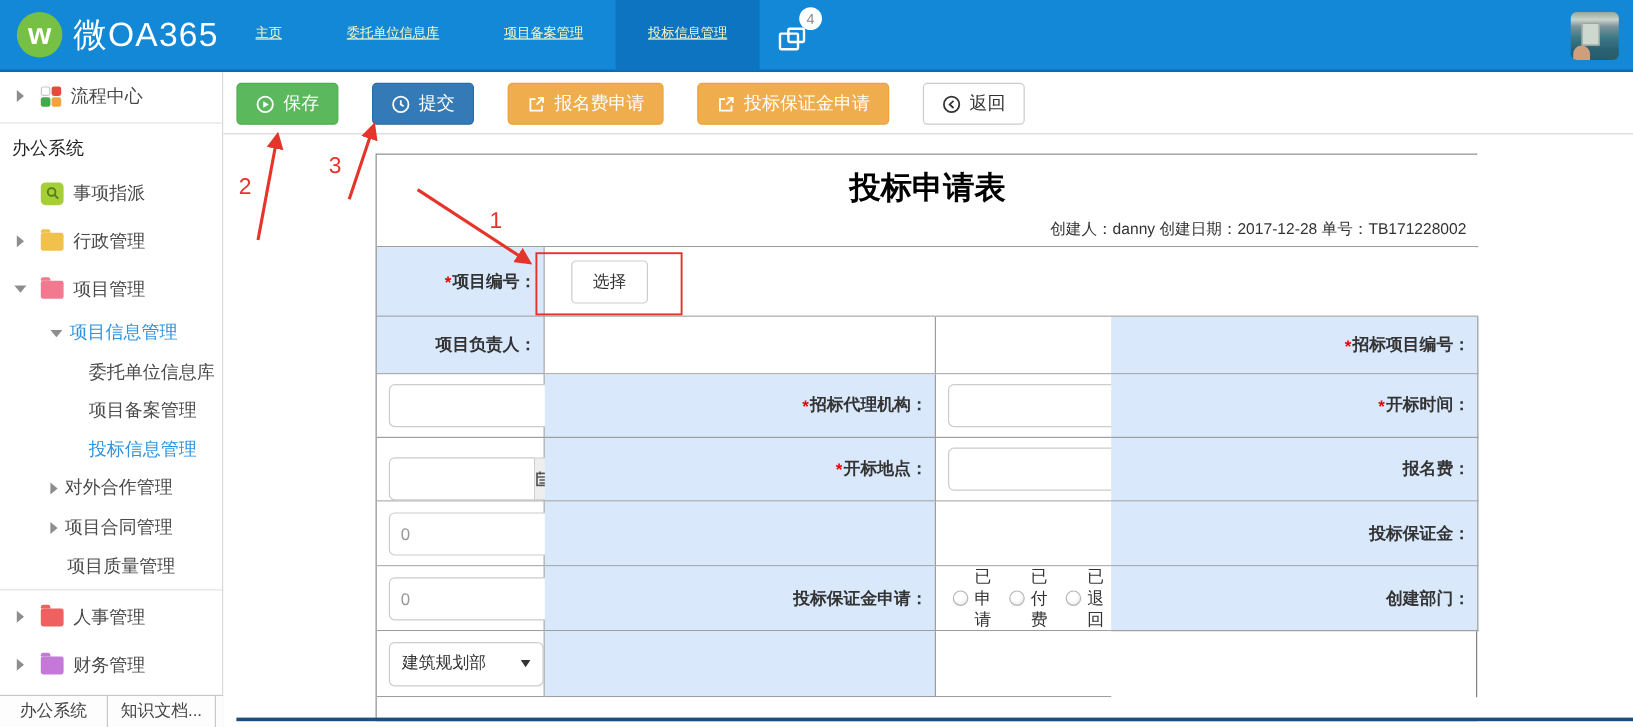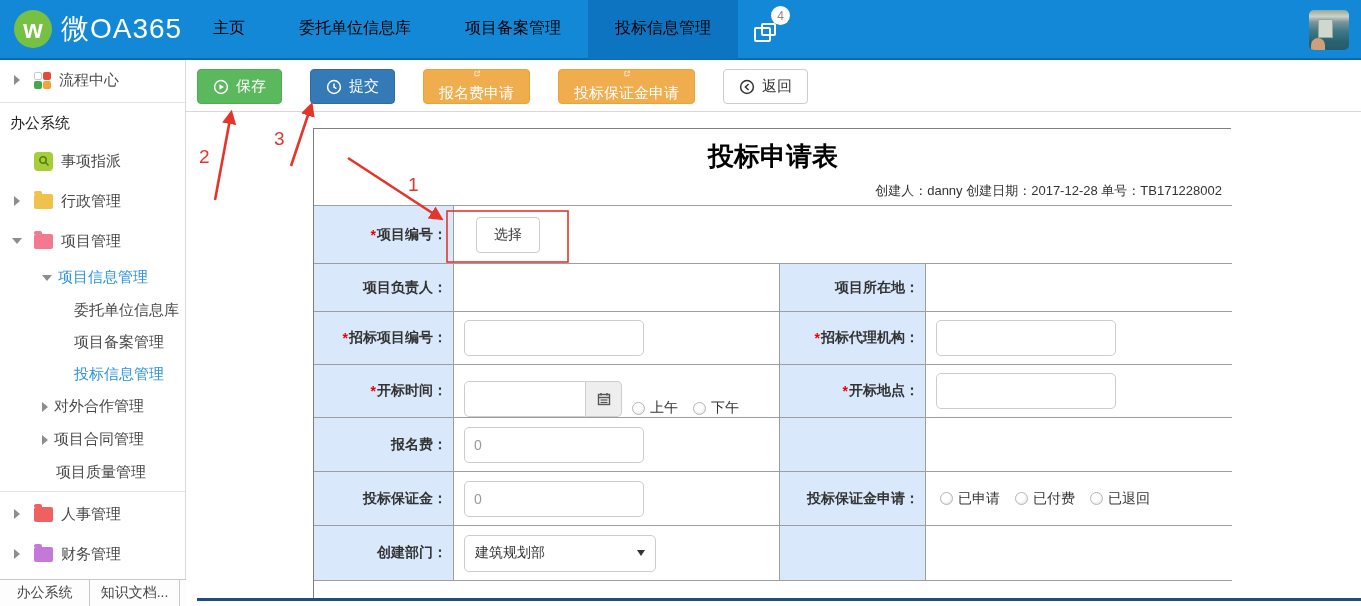--- a/index.html
+++ b/index.html
@@ -7,21 +7,21 @@
     font-family:"Liberation Sans","DejaVu Sans",sans-serif; }
 
   
   .topbar { position:absolute; left:0; top:0; width:1361px; height:60px;
     background:#1288d6; border-bottom:2px solid #0c6bb0; display:flex; align-items:center; z-index:5; }
   .logo { display:flex; align-items:center; gap:9px; padding:0 0 0 14px; width:186px; cursor:pointer; }
   .logo-circle { width:38px; height:38px; border-radius:50%; background:#76c043; color:#fff;
     display:flex; align-items:center; justify-content:center; font-size:25px; font-weight:bold; }
   .brand { color:#fff; font-size:28px; letter-spacing:1px; white-space:nowrap; }
   .nav-tabs { display:flex; height:60px; }
-  .nav-tab { padding:0 27px; line-height:58px; color:#000000; font-size:16px; cursor:pointer; white-space:nowrap; }
+  .nav-tab { padding:0 27px; line-height:58px; color:#fef9c3; font-size:11px; cursor:pointer; white-space:nowrap;text-decoration:underline; }
   .nav-tab.active { background:#0d74c2; }
   .win-wrap { position:relative; margin-left:16px; cursor:pointer; width:30px; height:30px; }
   .win-icon { position:absolute; left:0; bottom:2px; width:17px; height:15px;
     border:2px solid #fff; border-radius:2px; background:transparent; }
   .win-icon.back { left:7px; bottom:8px; width:15px; height:13px; }
   .badge { position:absolute; right:-6px; top:-8px; width:19px; height:19px; border-radius:50%;
     background:#fff; color:#8a8a8a; font-size:12px; display:flex; align-items:center; justify-content:center; }
   .avatar { position:absolute; right:12px; top:10px; width:40px; height:40px; border-radius:5px;
     background:linear-gradient(180deg,#95a79b 0%,#c9d3ca 16%,#7e949b 30%,#3f7a87 52%,#2a6273 78%,#275b6b 100%);
     cursor:pointer; overflow:hidden; }
@@ -62,21 +62,21 @@
     justify-content:center; font-size:14px; color:#444; cursor:pointer; }
 
   
   .main { position:absolute; left:186px; top:60px; right:0; bottom:0; background:#fff; }
   .toolbar { height:52px; padding:9px 0 0 11px; border-bottom:1px solid #d8d8d8; display:flex; gap:28px; }
   .btn { height:35px; padding:0 15px; border-radius:4px; color:#fff; font-size:15px;
     display:flex; align-items:center; gap:7px; border:1px solid transparent; cursor:pointer; white-space:nowrap; }
   .btn svg { display:block; }
   .btn-green { background:#5cb85c; border-color:#4cae4c; }
   .btn-blue { background:#337ab7; border-color:#2e6da4; }
-  .btn-orange { background:#f0ad4e; border-color:#eea236;flex-direction:column; }
+  .btn-orange { background:#f0ad4e; border-color:#eea236; }
   .btn-white { background:#fff; color:#333; border-color:#ccc; }
 
   
   .form-wrap { margin:16px 0 0 127px; width:918px; border:1px solid #7f7f7f;
     display:grid; grid-template-columns:140px 326px 146px 306px;
     grid-template-rows:77px 58px 48px 53px 53px 54px 54px 55px 19px; }
   .cell { border-right:1px solid #9e9e9e; border-bottom:1px solid #9e9e9e; background:#fff; }
   .no-r { border-right:none; } .no-b { border-bottom:none; }
   .t-row { grid-column:1/5; padding:10px 10px 4px; }
   .f-title { text-align:center; font-size:26px; font-weight:bold; color:#000; }
@@ -274,23 +274,20 @@
       <span>项目编号：</span>
     </div>
     <div class="cell fc no-r" style="grid-column:2/5;">
       <button class="choose-btn">选择</button>
     </div>
 
     <div class="cell lc">
       <span>项目负责人：</span>
     </div>
     <div class="cell fc"></div>
-    <div class="cell lc">
-      <span>项目所在地：</span>
-    </div>
     <div class="cell fc no-r"></div>
 
     <div class="cell lc">
       <span class="star">*</span>
       <span>招标项目编号：</span>
     </div>
     <div class="cell fc">
       <input class="inp" style="">
     </div>
     <div class="cell lc">

